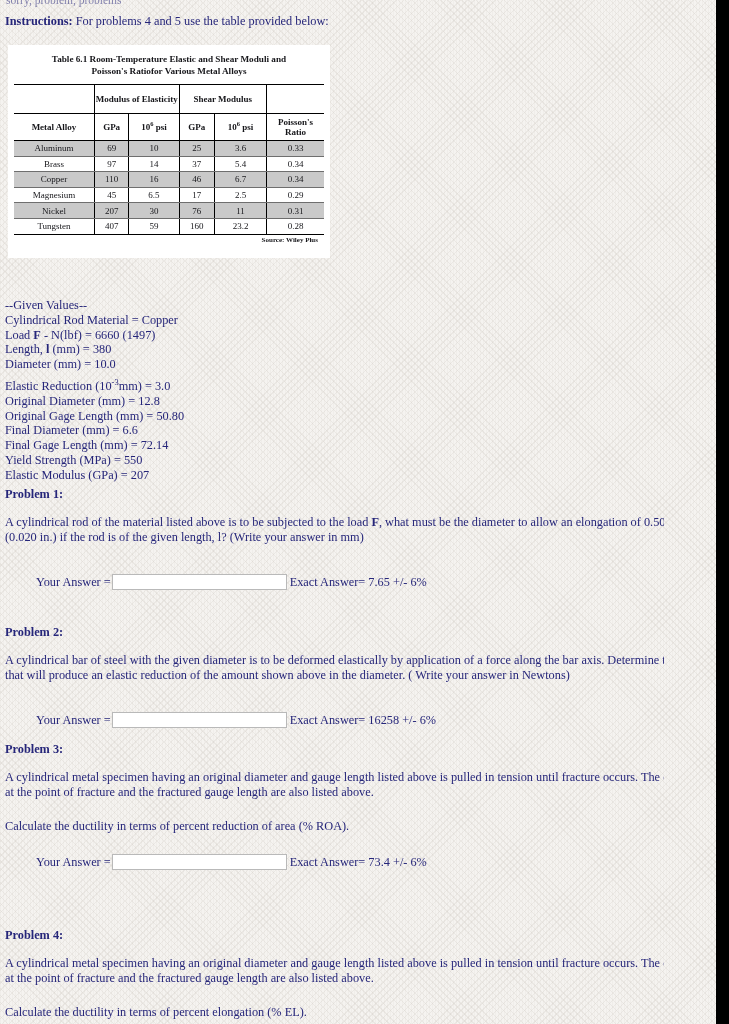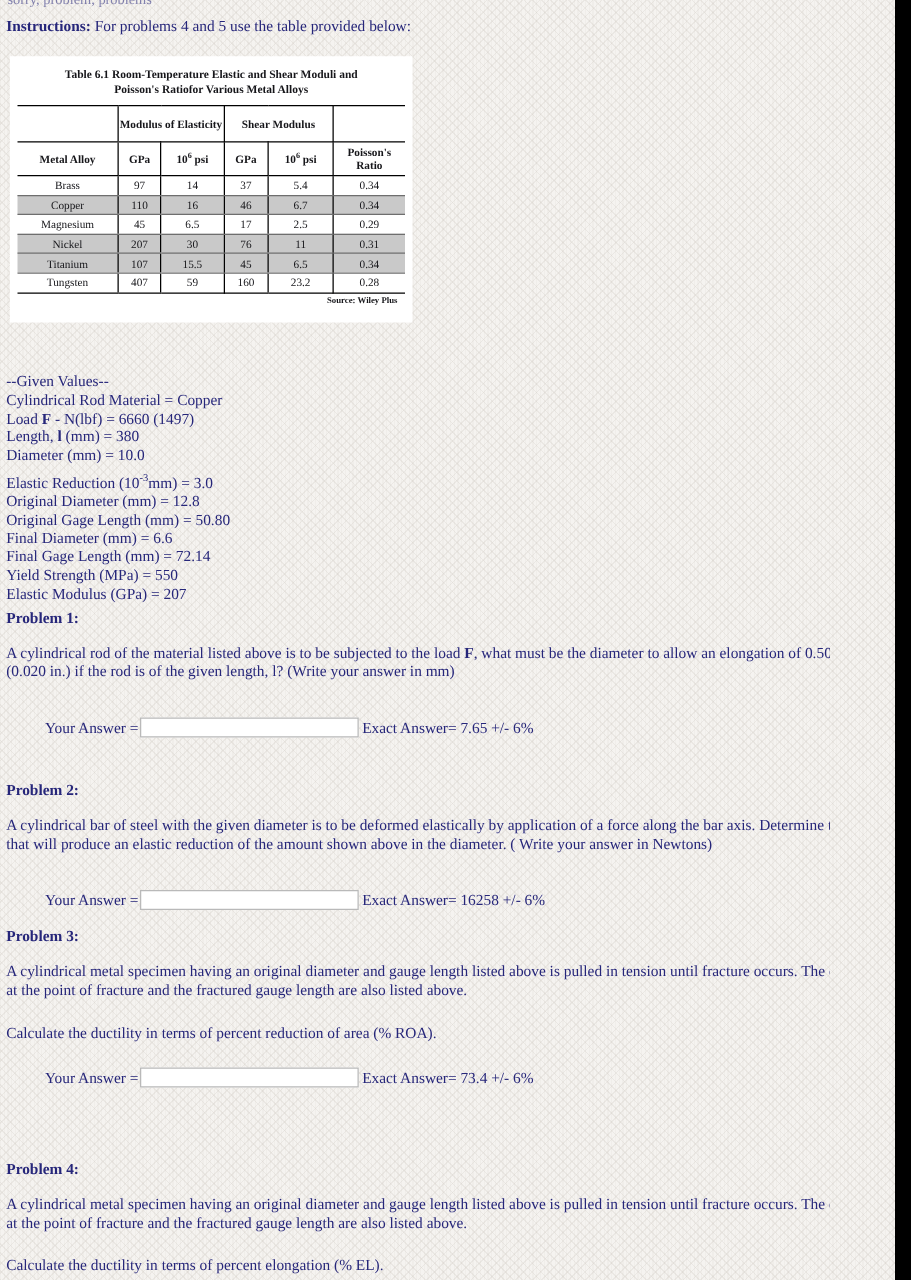--- a/index.html
+++ b/index.html
@@ -226,20 +226,28 @@
         <tr class="unit-head">
           <th>Metal Alloy</th>
           <th class="vl">GPa</th>
           <th class="vl vr"><span>10</span><sup>6</sup><span> psi</span></th>
           <th>GPa</th>
           <th class="vl vr"><span>10</span><sup>6</sup><span> psi</span></th>
           <th>Poisson's Ratio</th>
         </tr>
       </thead>
       <tbody id="moduli-body">
+          <tr class="shade">
+            <td class="">Aluminum</td>
+            <td class="vl">69</td>
+            <td class="vl vr">10</td>
+            <td class="">25</td>
+            <td class="vl vr">3.6</td>
+            <td class="">0.33</td>
+          </tr>
           <tr>
             <td class="">Brass</td>
             <td class="vl">97</td>
             <td class="vl vr">14</td>
             <td class="">37</td>
             <td class="vl vr">5.4</td>
             <td class="">0.34</td>
           </tr>
           <tr class="shade">
             <td class="">Copper</td>
@@ -257,28 +265,20 @@
             <td class="vl vr">2.5</td>
             <td class="">0.29</td>
           </tr>
           <tr class="shade">
             <td class="">Nickel</td>
             <td class="vl">207</td>
             <td class="vl vr">30</td>
             <td class="">76</td>
             <td class="vl vr">11</td>
             <td class="">0.31</td>
-          </tr>
-          <tr class="shade">
-            <td class="">Titanium</td>
-            <td class="vl">107</td>
-            <td class="vl vr">15.5</td>
-            <td class="">45</td>
-            <td class="vl vr">6.5</td>
-            <td class="">0.34</td>
           </tr>
           <tr>
             <td class="">Tungsten</td>
             <td class="vl">407</td>
             <td class="vl vr">59</td>
             <td class="">160</td>
             <td class="vl vr">23.2</td>
             <td class="">0.28</td>
           </tr>
         </tbody>

